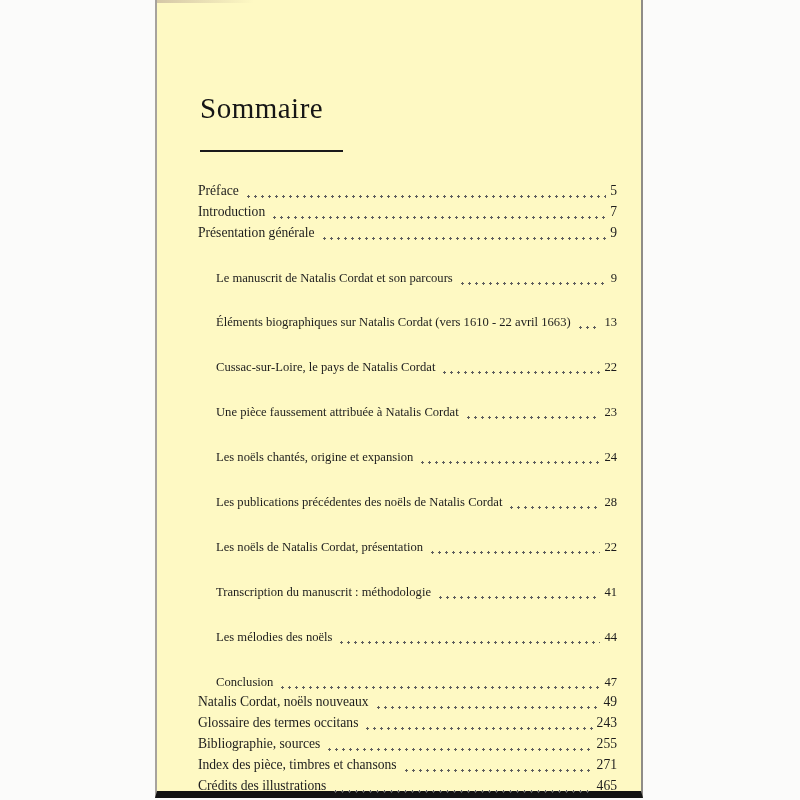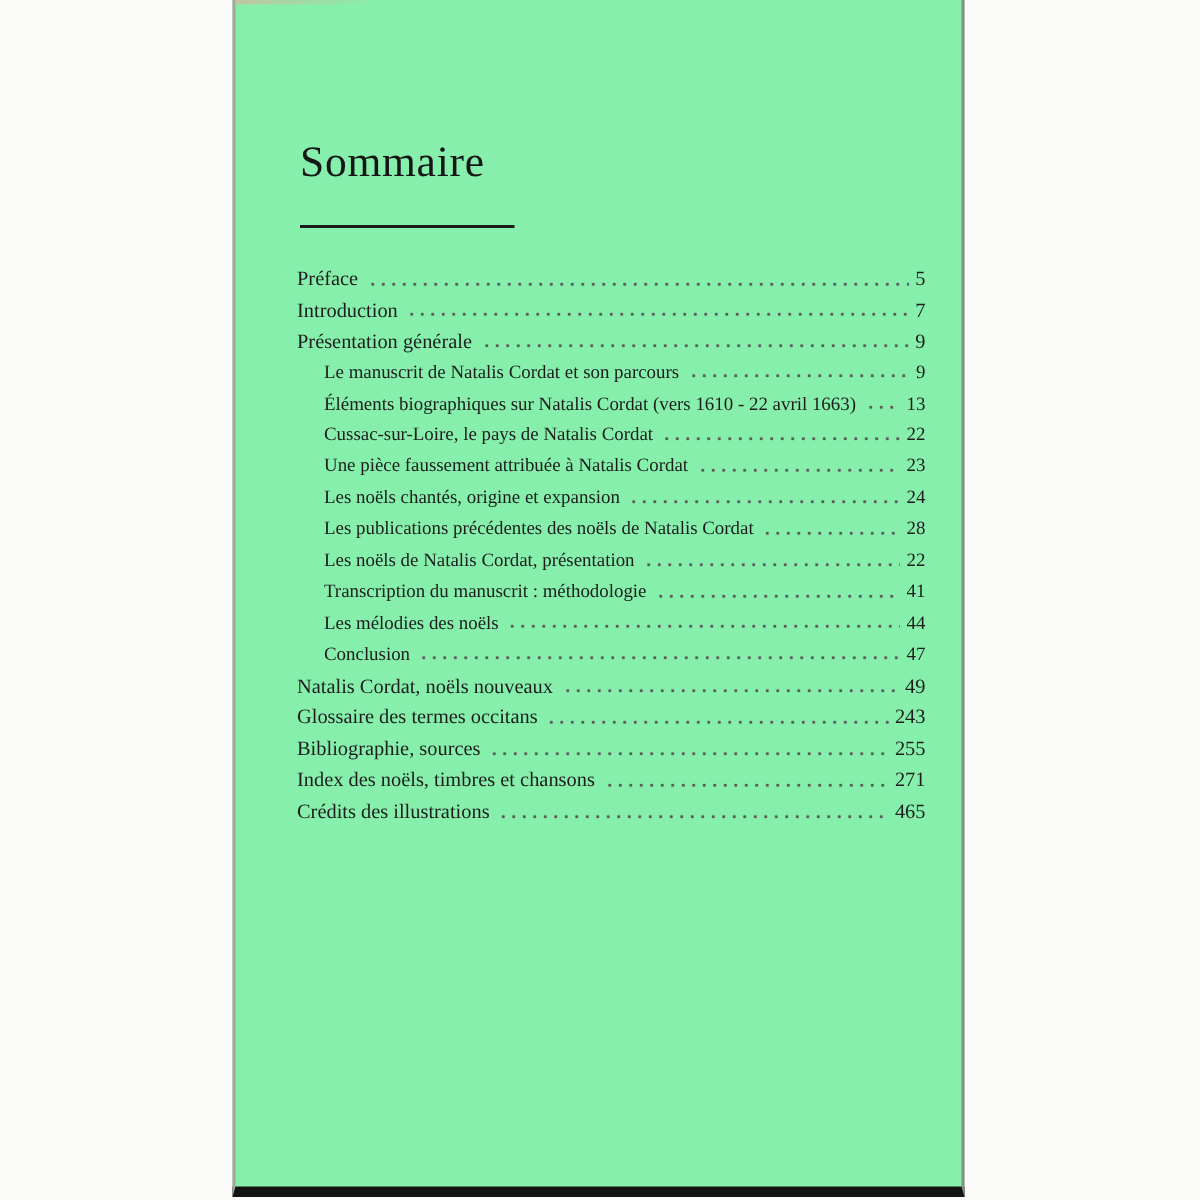--- a/index.html
+++ b/index.html
@@ -14,21 +14,21 @@
     font-family: "Liberation Serif", serif;
     overflow: hidden;
   }
   .page {
     position: absolute;
     left: 155px;
     top: 0;
     width: 488px;
     height: 798px;
     box-sizing: border-box;
-    background: #86efac;
+    background: #fef9c3;
     border-left: 2px solid #a7a39d;
     border-right: 2px solid #8f8c87;
     border-bottom: 7px solid #131313;
   }
   
   .page::before {
     content: "";
     position: absolute;
     top: 0; left: 0; right: 0;
     height: 3px;
@@ -49,28 +49,29 @@
     width: 143px;
     height: 2px;
     background: #1a1a1a;
     margin: 27px 0 0 2px;
   }
   .toc {
     margin-top: 26px;
   }
   .toc-row {
     display: flex;
-    align-items: flex-start;
+    align-items: flex-end;
     height: 20.9px;
     font-size: 13.6px;
     color: #1d1d1d;
   }
   .toc-row.sub {
     font-size: 12.6px;
     padding-left: 18px;
+    margin-top: 24px;
   }
   .toc-label {
     white-space: nowrap;
   }
   .dots {
     flex: 1;
     height: 1em;
     margin: 0 4px 0 6px;
     background-image: radial-gradient(circle, #5d5d5d 1px, rgba(0,0,0,0) 1.25px);
     background-size: 7px 3px;
@@ -181,21 +182,21 @@
   </div>
 
   <div class="toc-row">
     <span class="toc-label">Bibliographie, sources</span>
     <span class="dots"></span>
     <span class="toc-num">255</span>
   </div>
 
 
   <div class="toc-row">
-    <span class="toc-label">Index des noëls, timbres et chansons</span>
+    <span class="toc-label">Index des pièce, timbres et chansons</span>
     <span class="dots"></span>
     <span class="toc-num">271</span>
   </div>
 
   <div class="toc-row">
     <span class="toc-label">Crédits des illustrations</span>
     <span class="dots"></span>
     <span class="toc-num">465</span>
   </div>
 </div>

